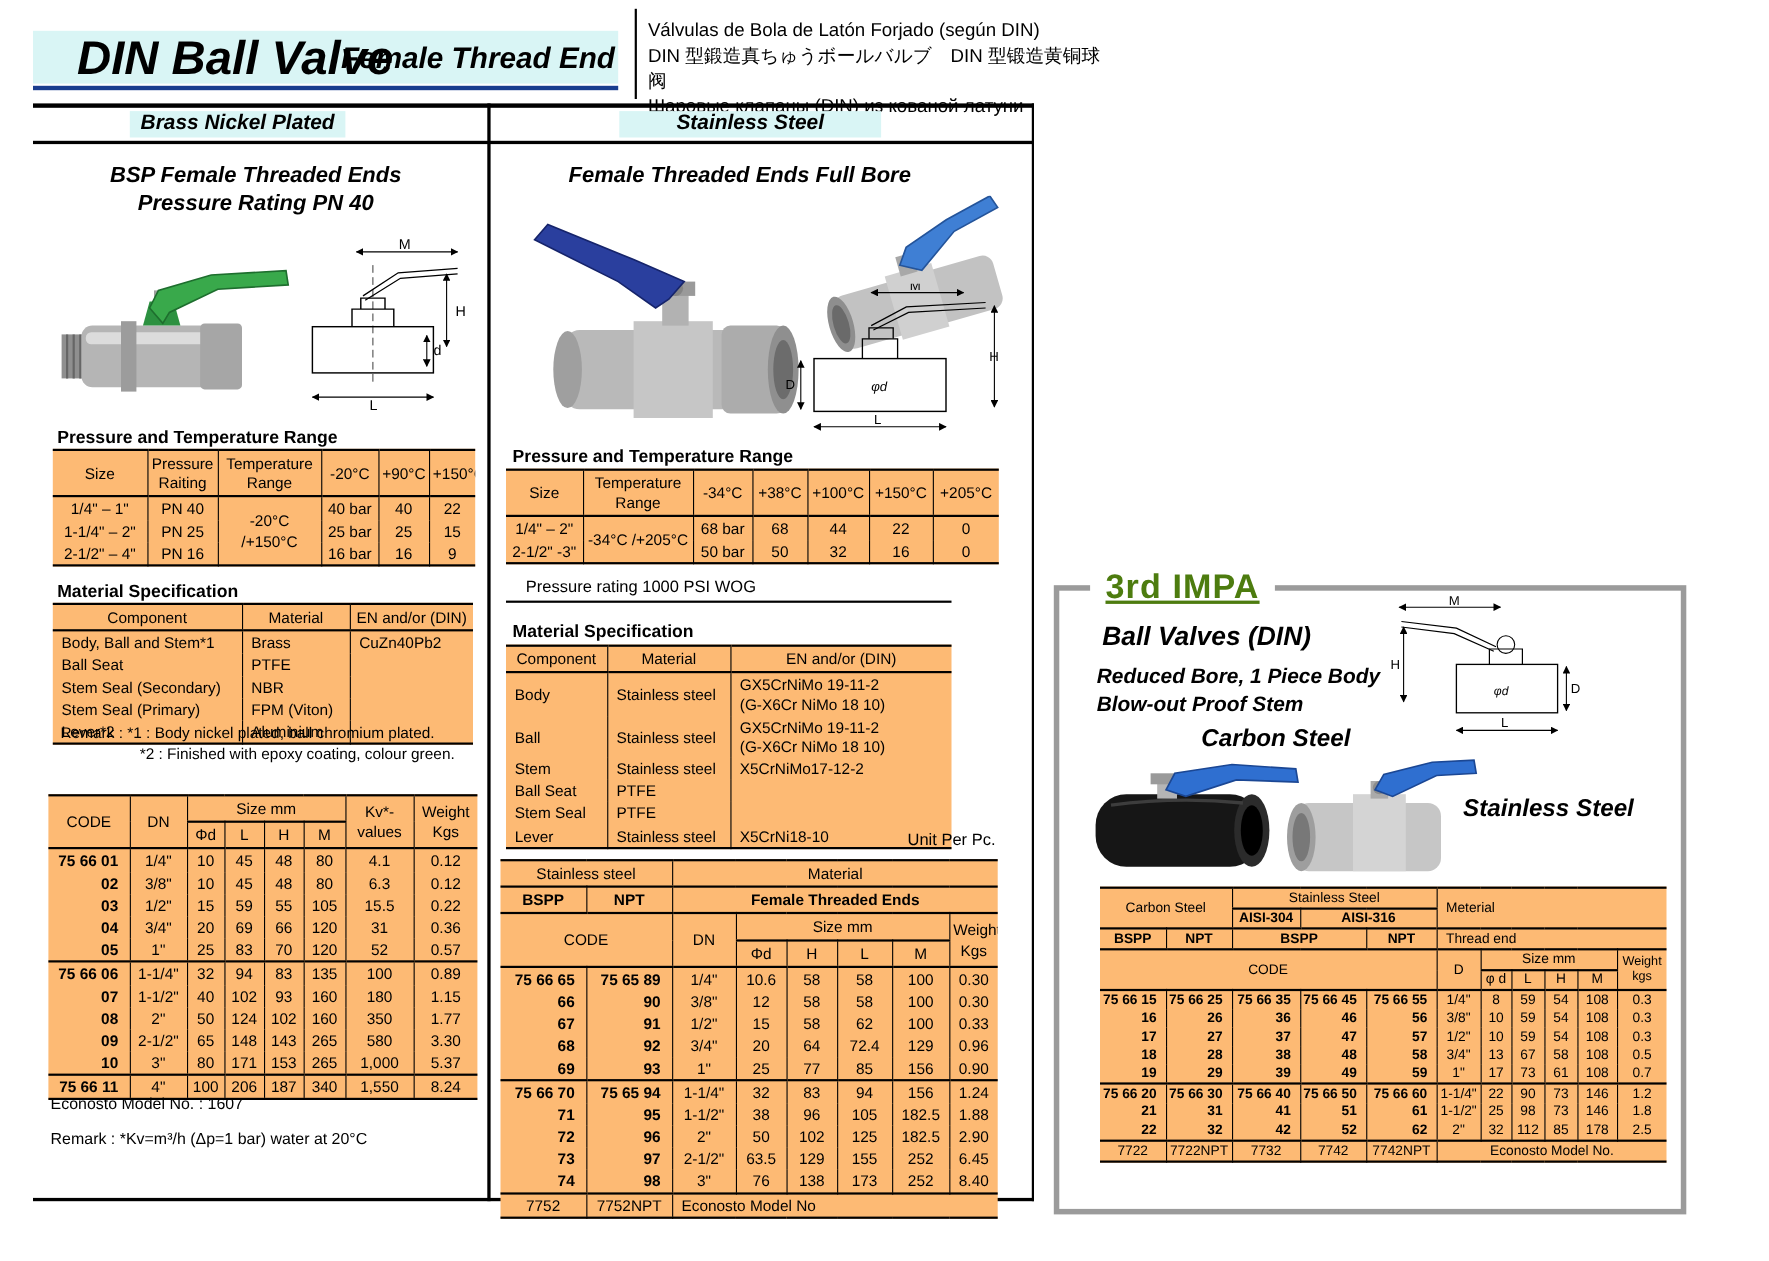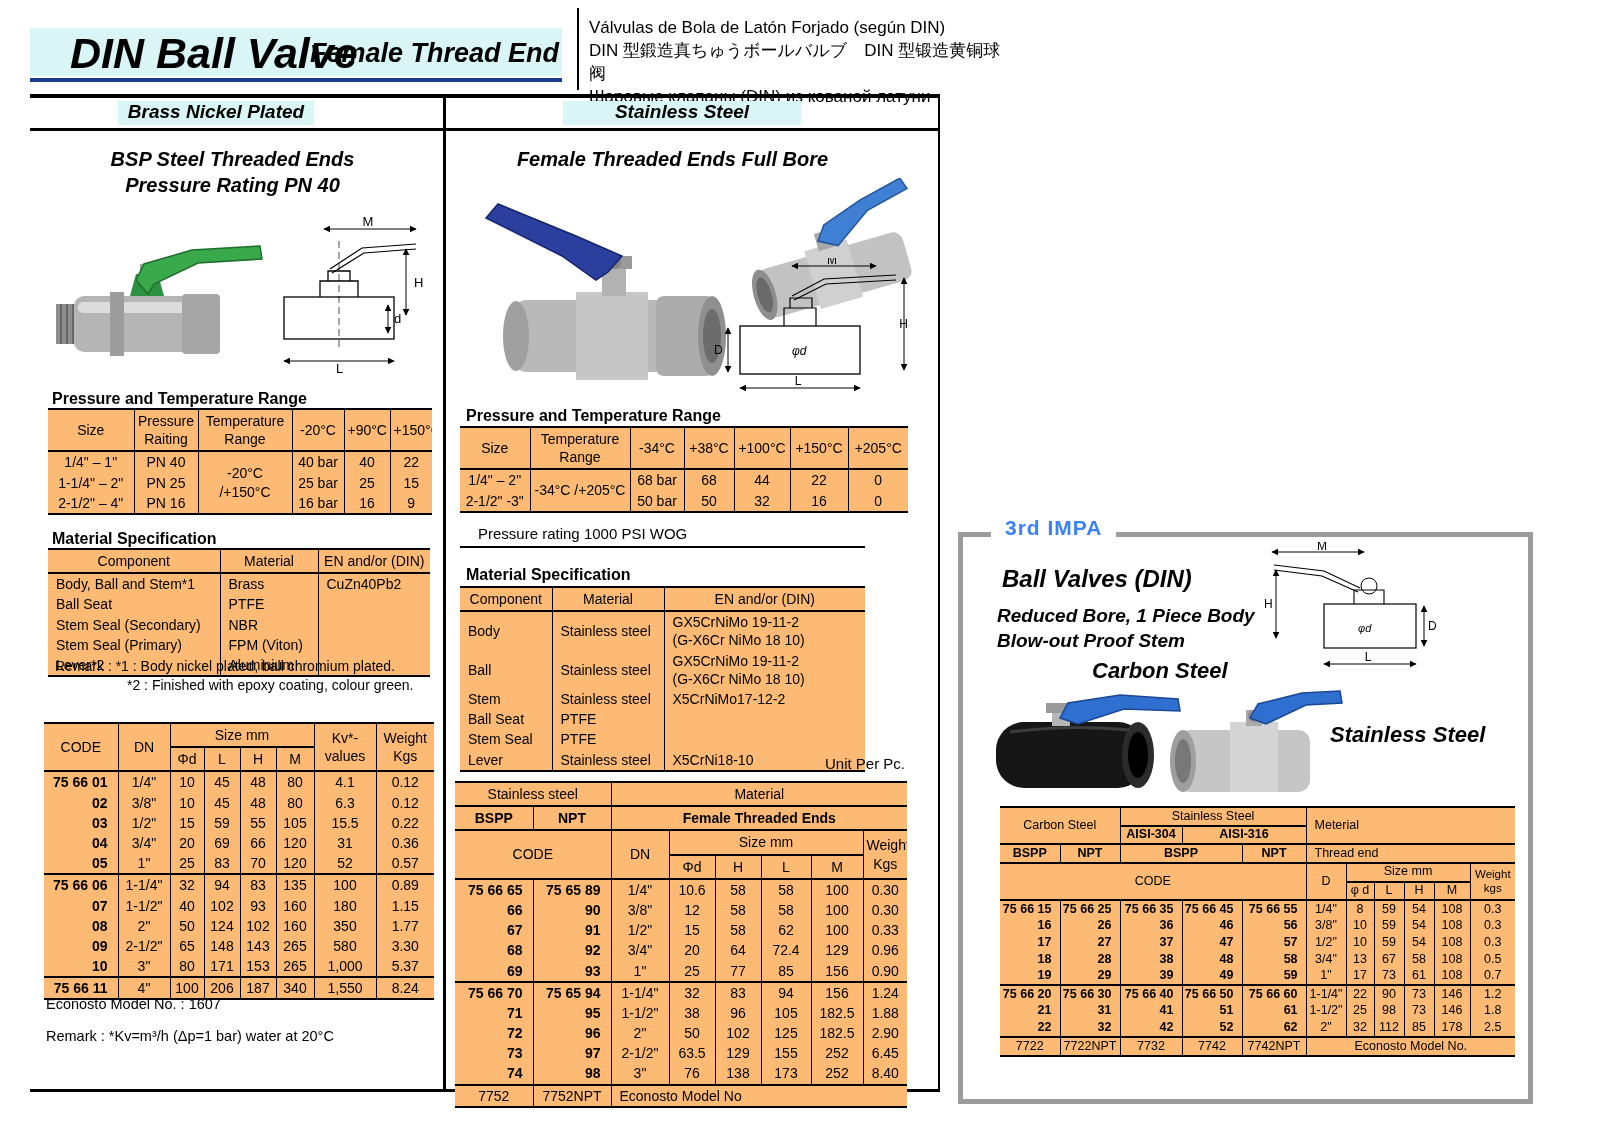--- a/index.html
+++ b/index.html
@@ -24,21 +24,21 @@
   #t-left-ms td, #t-mid-ms td { text-align:left; padding-left:8px; }
   #t-left-ms tr.hd td, #t-mid-ms tr.hd td { text-align:center; padding-left:3px; }
 
   #t-left-main tr:not(.hd) td:first-child { font-weight:bold; text-align:right; padding-right:10px; }
   #t-mid-main tr:not(.hd):not(.mdl) td:nth-child(-n+2) { font-weight:bold; text-align:right; padding-right:10px; }
   #t-right tr:not(.hd):not(.mdl) td:nth-child(-n+5) { font-weight:bold; text-align:right; padding-right:8px; }
   #t-right td { font-size:12.5px; padding:0.5px 2px; line-height:1.25; }
   tr.mdl td { font-weight:normal; }
 
   .impa-box { position:absolute; border:5px solid #9b9b9b; background:#fff; }
-  .impa-label { position:absolute; top:-21px; left:28px; background:#fff; padding:0 14px; font-size:21px; font-weight:bold; color:#3b82f6; letter-spacing:1px; }
+  .impa-label { position:absolute; top:-21px; left:28px; background:#fff; padding:0 14px; font-size:31px; font-weight:bold; color:#4d7c0f; letter-spacing:1px;text-decoration:underline; }
   svg text { font-family:"Liberation Sans", sans-serif; }
 </style>
 </head>
 <body>
 
 <div class="page">
 
   <div class="abs cyan" style="left:30px; top:28px; width:532px; height:48px;">
     <span class="bi" style="position:absolute; left:40px; top:1px; font-size:43px;">DIN Ball Valve</span>
     <span class="bi" style="position:absolute; left:280px; top:10px; font-size:27px;">Female Thread End</span>
@@ -54,21 +54,21 @@
   <div class="hline" style="left:30px; top:94px; width:910px; height:4px;"></div>
   <div class="hline" style="left:30px; top:128px; width:910px; height:3px;"></div>
   <div class="hline" style="left:30px; top:1089px; width:910px; height:3px;"></div>
   <div class="vline" style="left:443px; top:94px; width:3px; height:998px;"></div>
   <div class="vline" style="left:938px; top:94px; width:2px; height:998px;"></div>
 
   <div class="abs cyan bi" style="left:118px; top:101px; width:196px; height:24px; text-align:center; font-size:19px;">Brass Nickel Plated</div>
   <div class="abs cyan bi" style="left:563px; top:101px; width:238px; height:24px; text-align:center; font-size:19px;">Stainless Steel</div>
 
   <div class="abs bi" style="left:60px; top:146px; width:345px; text-align:center; font-size:20px; line-height:26px;">
-    <div>BSP Steel Threaded Ends</div>
+    <div>BSP Female Threaded Ends</div>
     <div>Pressure Rating PN 40</div>
   </div>
 
   <svg class="abs" style="left:52px; top:218px;" width="220" height="150" viewBox="0 0 220 150">
     <rect x="4" y="86" width="20" height="40" fill="#8f8f8f"></rect>
     <line x1="9" y1="86" x2="9" y2="126" stroke="#666" stroke-width="2"></line>
     <line x1="15" y1="86" x2="15" y2="126" stroke="#666" stroke-width="2"></line>
     <line x1="21" y1="86" x2="21" y2="126" stroke="#666" stroke-width="2"></line>
     <rect x="22" y="78" width="146" height="56" rx="10" fill="#b5b5b5"></rect>
     <rect x="26" y="84" width="138" height="11" rx="5" fill="#dcdcdc"></rect>

